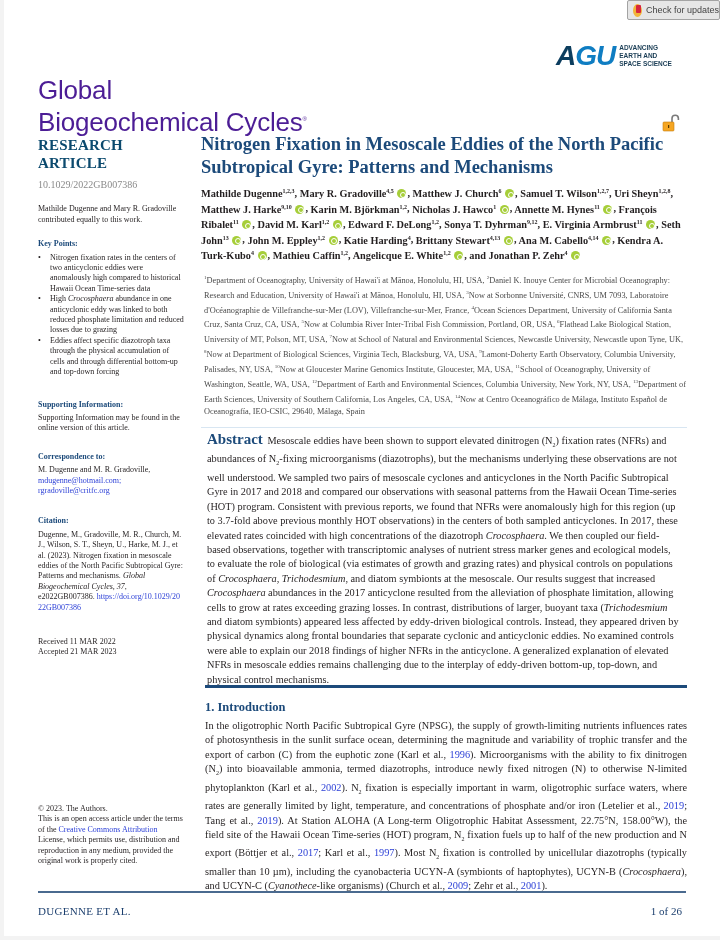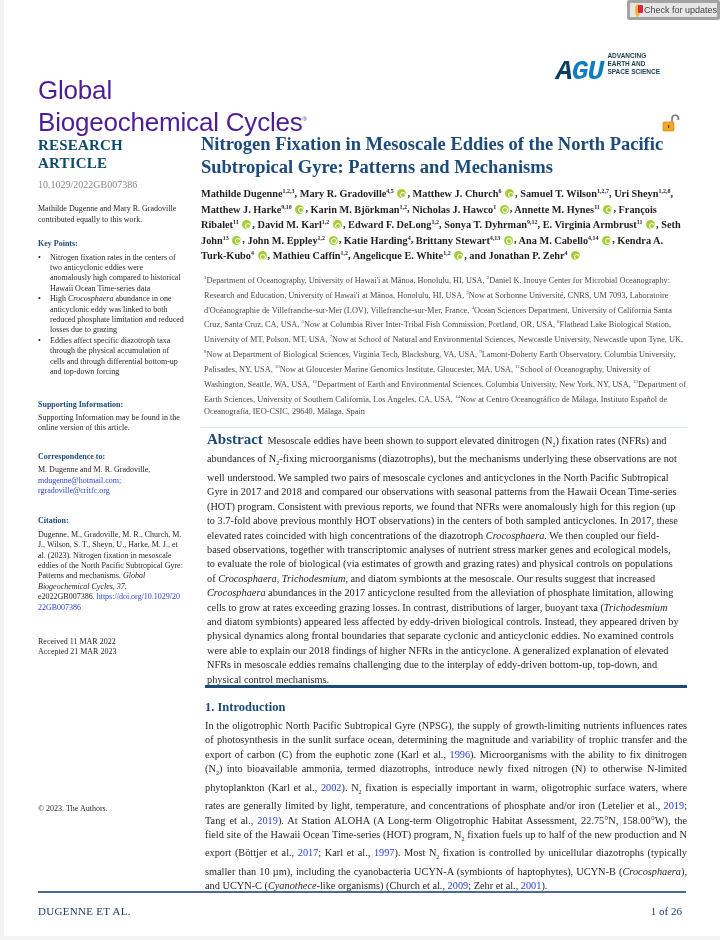--- a/index.html
+++ b/index.html
@@ -1,26 +1,26 @@
 <!DOCTYPE html>
 <html><head>
 <meta charset="utf-8">
 <style>
   * { box-sizing: border-box; margin: 0; padding: 0; }
   html, body { width: 720px; height: 940px; background: #f3f3f3; overflow: hidden; }
   body { font-family: "Liberation Serif", "DejaVu Serif", serif; color: #231f20; position: relative; }
   .page { position: absolute; left: 4px; top: 0; width: 716px; height: 936px; background: #ffffff; }
-  .check-updates { position: absolute; right: 0; top: 0; width: 93px; height: 20px; background: #e6e6e6; border: 3px solid #a3a3a3; border-radius: 2px; display: flex; align-items: center; padding-left: 5px; gap: 4px; cursor: pointer; }
+  .check-updates { position: absolute; right: 0; top: 0; width: 93px; height: 20px; background: #e6e6e6; border: 1px solid #a3a3a3; border-radius: 2px; display: flex; align-items: center; padding-left: 5px; gap: 4px; cursor: pointer; }
   .check-updates .cu-icon { width: 11px; height: 13px; border-radius: 50%; background: #f2b43a; position: relative; }
   .check-updates .cu-icon::after { content: ""; position: absolute; left: 3px; top: 1px; width: 5px; height: 8px; background: #d7263d; border-radius: 1px; }
   .check-updates .cu-label { font-family: "Liberation Sans", "DejaVu Sans", sans-serif; font-size: 9px; color: #444; white-space: nowrap; }
   .journal-name { position: absolute; left: 34px; top: 76px; font-family: "Liberation Sans", "DejaVu Sans", sans-serif; font-size: 26px; line-height: 29px; color: #4c1d95; font-weight: 400; letter-spacing: -0.2px; }
   .journal-name sup { font-size: 6px; vertical-align: super; }
   .agu-logo { position: absolute; left: 552px; top: 42px; display: flex; align-items: center; gap: 4px; }
-  .agu-mark { font-family: Liberation Mono, monospace; font-weight: 700; font-size: 28px; font-style: italic; color: #0f7dc2; letter-spacing: -1px; line-height: 28px; margin-top: 16px; }
+  .agu-mark { font-family: Liberation Sans, sans-serif; font-weight: 700; font-size: 28px; font-style: italic; color: #0f7dc2; letter-spacing: -1px; line-height: 28px; }
   .agu-mark .a { color: #0c3d5e; }
   .agu-tag { font-family: "Liberation Sans", "DejaVu Sans", sans-serif; font-size: 6.5px; font-weight: 700; color: #1a3d55; line-height: 8px; }
   .lock-icon { position: absolute; left: 658px; top: 114px; width: 18px; height: 18px; }
   .sidebar { position: absolute; left: 34px; top: 136px; width: 146px; font-size: 8px; line-height: 10.4px; }
   .sb-type { font-size: 15px; font-weight: 700; color: #0c4a6e; line-height: 18px; letter-spacing: 0.2px; }
   .sb-doi { font-size: 10px; color: #8a8a8a; margin-top: 8px; }
   .sb-note { margin-top: 14px; }
   .sb-head { color: #1c4a7a; font-weight: 700; margin-top: 14px; margin-bottom: 3px; }
   .kp-list { list-style: none; }
   .kp-list li { position: relative; padding-left: 12px; }
@@ -102,20 +102,21 @@
     <div><span>Dugenne, M., Gradoville, M. R., Church, M. J., Wilson, S. T., Sheyn, U., Harke, M. J., et al. (2023). Nitrogen fixation in mesoscale eddies of the North Pacific Subtropical Gyre: Patterns and mechanisms. </span><i>Global Biogeochemical Cycles, 37</i><span>, e2022GB007386. </span><span class="link" style="word-break:break-all">https://doi.org/10.1029/2022GB007386</span></div>
 
     <div class="sb-dates" style="margin-top:24px">
       <div>Received 11 MAR 2022</div>
       <div>Accepted 21 MAR 2023</div>
     </div>
   </div>
 
   <div class="sb-license">
     <div>© 2023. The Authors.</div>
+    <div><span>This is an open access article under the terms of the </span><span class="link">Creative Commons Attribution</span><span> License, which permits use, distribution and reproduction in any medium, provided the original work is properly cited.</span></div>
   </div>
 
   <div class="main">
     <h1 class="title">Nitrogen Fixation in Mesoscale Eddies of the North Pacific Subtropical Gyre: Patterns and Mechanisms</h1>
     <div class="authors" id="authors"><span><span>Mathilde Dugenne</span><sup>1,2,3</sup></span>, <span><span>Mary R. Gradoville</span><sup>4,5</sup></span> <span class="orcid"></span>, <span><span>Matthew J. Church</span><sup>6</sup></span> <span class="orcid"></span>, <span><span>Samuel T. Wilson</span><sup>1,2,7</sup></span>, <span><span>Uri Sheyn</span><sup>1,2,8</sup></span>, <span><span>Matthew J. Harke</span><sup>9,10</sup></span> <span class="orcid"></span>, <span><span>Karin M. Björkman</span><sup>1,2</sup></span>, <span><span>Nicholas J. Hawco</span><sup>1</sup></span> <span class="orcid"></span>, <span><span>Annette M. Hynes</span><sup>11</sup></span> <span class="orcid"></span>, <span><span>François Ribalet</span><sup>11</sup></span> <span class="orcid"></span>, <span><span>David M. Karl</span><sup>1,2</sup></span> <span class="orcid"></span>, <span><span>Edward F. DeLong</span><sup>1,2</sup></span>, <span><span>Sonya T. Dyhrman</span><sup>9,12</sup></span>, <span><span>E. Virginia Armbrust</span><sup>11</sup></span> <span class="orcid"></span>, <span><span>Seth John</span><sup>13</sup></span> <span class="orcid"></span>, <span><span>John M. Eppley</span><sup>1,2</sup></span> <span class="orcid"></span>, <span><span>Katie Harding</span><sup>4</sup></span>, <span><span>Brittany Stewart</span><sup>4,13</sup></span> <span class="orcid"></span>, <span><span>Ana M. Cabello</span><sup>4,14</sup></span> <span class="orcid"></span>, <span><span>Kendra A. Turk-Kubo</span><sup>4</sup></span> <span class="orcid"></span>, <span><span>Mathieu Caffin</span><sup>1,2</sup></span>, <span><span>Angelicque E. White</span><sup>1,2</sup></span> <span class="orcid"></span>, and <span><span>Jonathan P. Zehr</span><sup>4</sup></span> <span class="orcid"></span></div>
     <div class="affils" id="affils"><span><sup>1</sup><span>Department of Oceanography, University of Hawai'i at Mānoa, Honolulu, HI, USA, </span></span><span><sup>2</sup><span>Daniel K. Inouye Center for Microbial Oceanography: Research and Education, University of Hawai'i at Mānoa, Honolulu, HI, USA, </span></span><span><sup>3</sup><span>Now at Sorbonne Université, CNRS, UM 7093, Laboratoire d'Océanographie de Villefranche-sur-Mer (LOV), Villefranche-sur-Mer, France, </span></span><span><sup>4</sup><span>Ocean Sciences Department, University of California Santa Cruz, Santa Cruz, CA, USA, </span></span><span><sup>5</sup><span>Now at Columbia River Inter-Tribal Fish Commission, Portland, OR, USA, </span></span><span><sup>6</sup><span>Flathead Lake Biological Station, University of MT, Polson, MT, USA, </span></span><span><sup>7</sup><span>Now at School of Natural and Environmental Sciences, Newcastle University, Newcastle upon Tyne, UK, </span></span><span><sup>8</sup><span>Now at Department of Biological Sciences, Virginia Tech, Blacksburg, VA, USA, </span></span><span><sup>9</sup><span>Lamont-Doherty Earth Observatory, Columbia University, Palisades, NY, USA, </span></span><span><sup>10</sup><span>Now at Gloucester Marine Genomics Institute, Gloucester, MA, USA, </span></span><span><sup>11</sup><span>School of Oceanography, University of Washington, Seattle, WA, USA, </span></span><span><sup>12</sup><span>Department of Earth and Environmental Sciences, Columbia University, New York, NY, USA, </span></span><span><sup>13</sup><span>Department of Earth Sciences, University of Southern California, Los Angeles, CA, USA, </span></span><span><sup>14</sup><span>Now at Centro Oceanográfico de Málaga, Instituto Español de Oceanografía, IEO-CSIC, 29640, Málaga, Spain</span></span></div>
   </div>
 
   <div class="abstract-box">
     <p class="abstract" id="abstract"><span class="abs-head">Abstract</span> <span>Mesoscale eddies have been shown to support elevated dinitrogen (N</span><sub>2</sub><span>) fixation rates (NFRs) and abundances of N</span><sub>2</sub><span>-fixing microorganisms (diazotrophs), but the mechanisms underlying these observations are not well understood. We sampled two pairs of mesoscale cyclones and anticyclones in the North Pacific Subtropical Gyre in 2017 and 2018 and compared our observations with seasonal patterns from the Hawaii Ocean Time-series (HOT) program. Consistent with previous reports, we found that NFRs were anomalously high for this region (up to 3.7-fold above previous monthly HOT observations) in the centers of both sampled anticyclones. In 2017, these elevated rates coincided with high concentrations of the diazotroph </span><i>Crocosphaera</i><span>. We then coupled our field-based observations, together with transcriptomic analyses of nutrient stress marker genes and ecological models, to evaluate the role of biological (via estimates of growth and grazing rates) and physical controls on populations of </span><i>Crocosphaera</i><span>, </span><i>Trichodesmium</i><span>, and diatom symbionts at the mesoscale. Our results suggest that increased </span><i>Crocosphaera</i><span> abundances in the 2017 anticyclone resulted from the alleviation of phosphate limitation, allowing cells to grow at rates exceeding grazing losses. In contrast, distributions of larger, buoyant taxa (</span><i>Trichodesmium</i><span> and diatom symbionts) appeared less affected by eddy-driven biological controls. Instead, they appeared driven by physical dynamics along frontal boundaries that separate cyclonic and anticyclonic eddies. No examined controls were able to explain our 2018 findings of higher NFRs in the anticyclone. A generalized explanation of elevated NFRs in mesoscale eddies remains challenging due to the interplay of eddy-driven bottom-up, top-down, and physical control mechanisms.</span></p>

